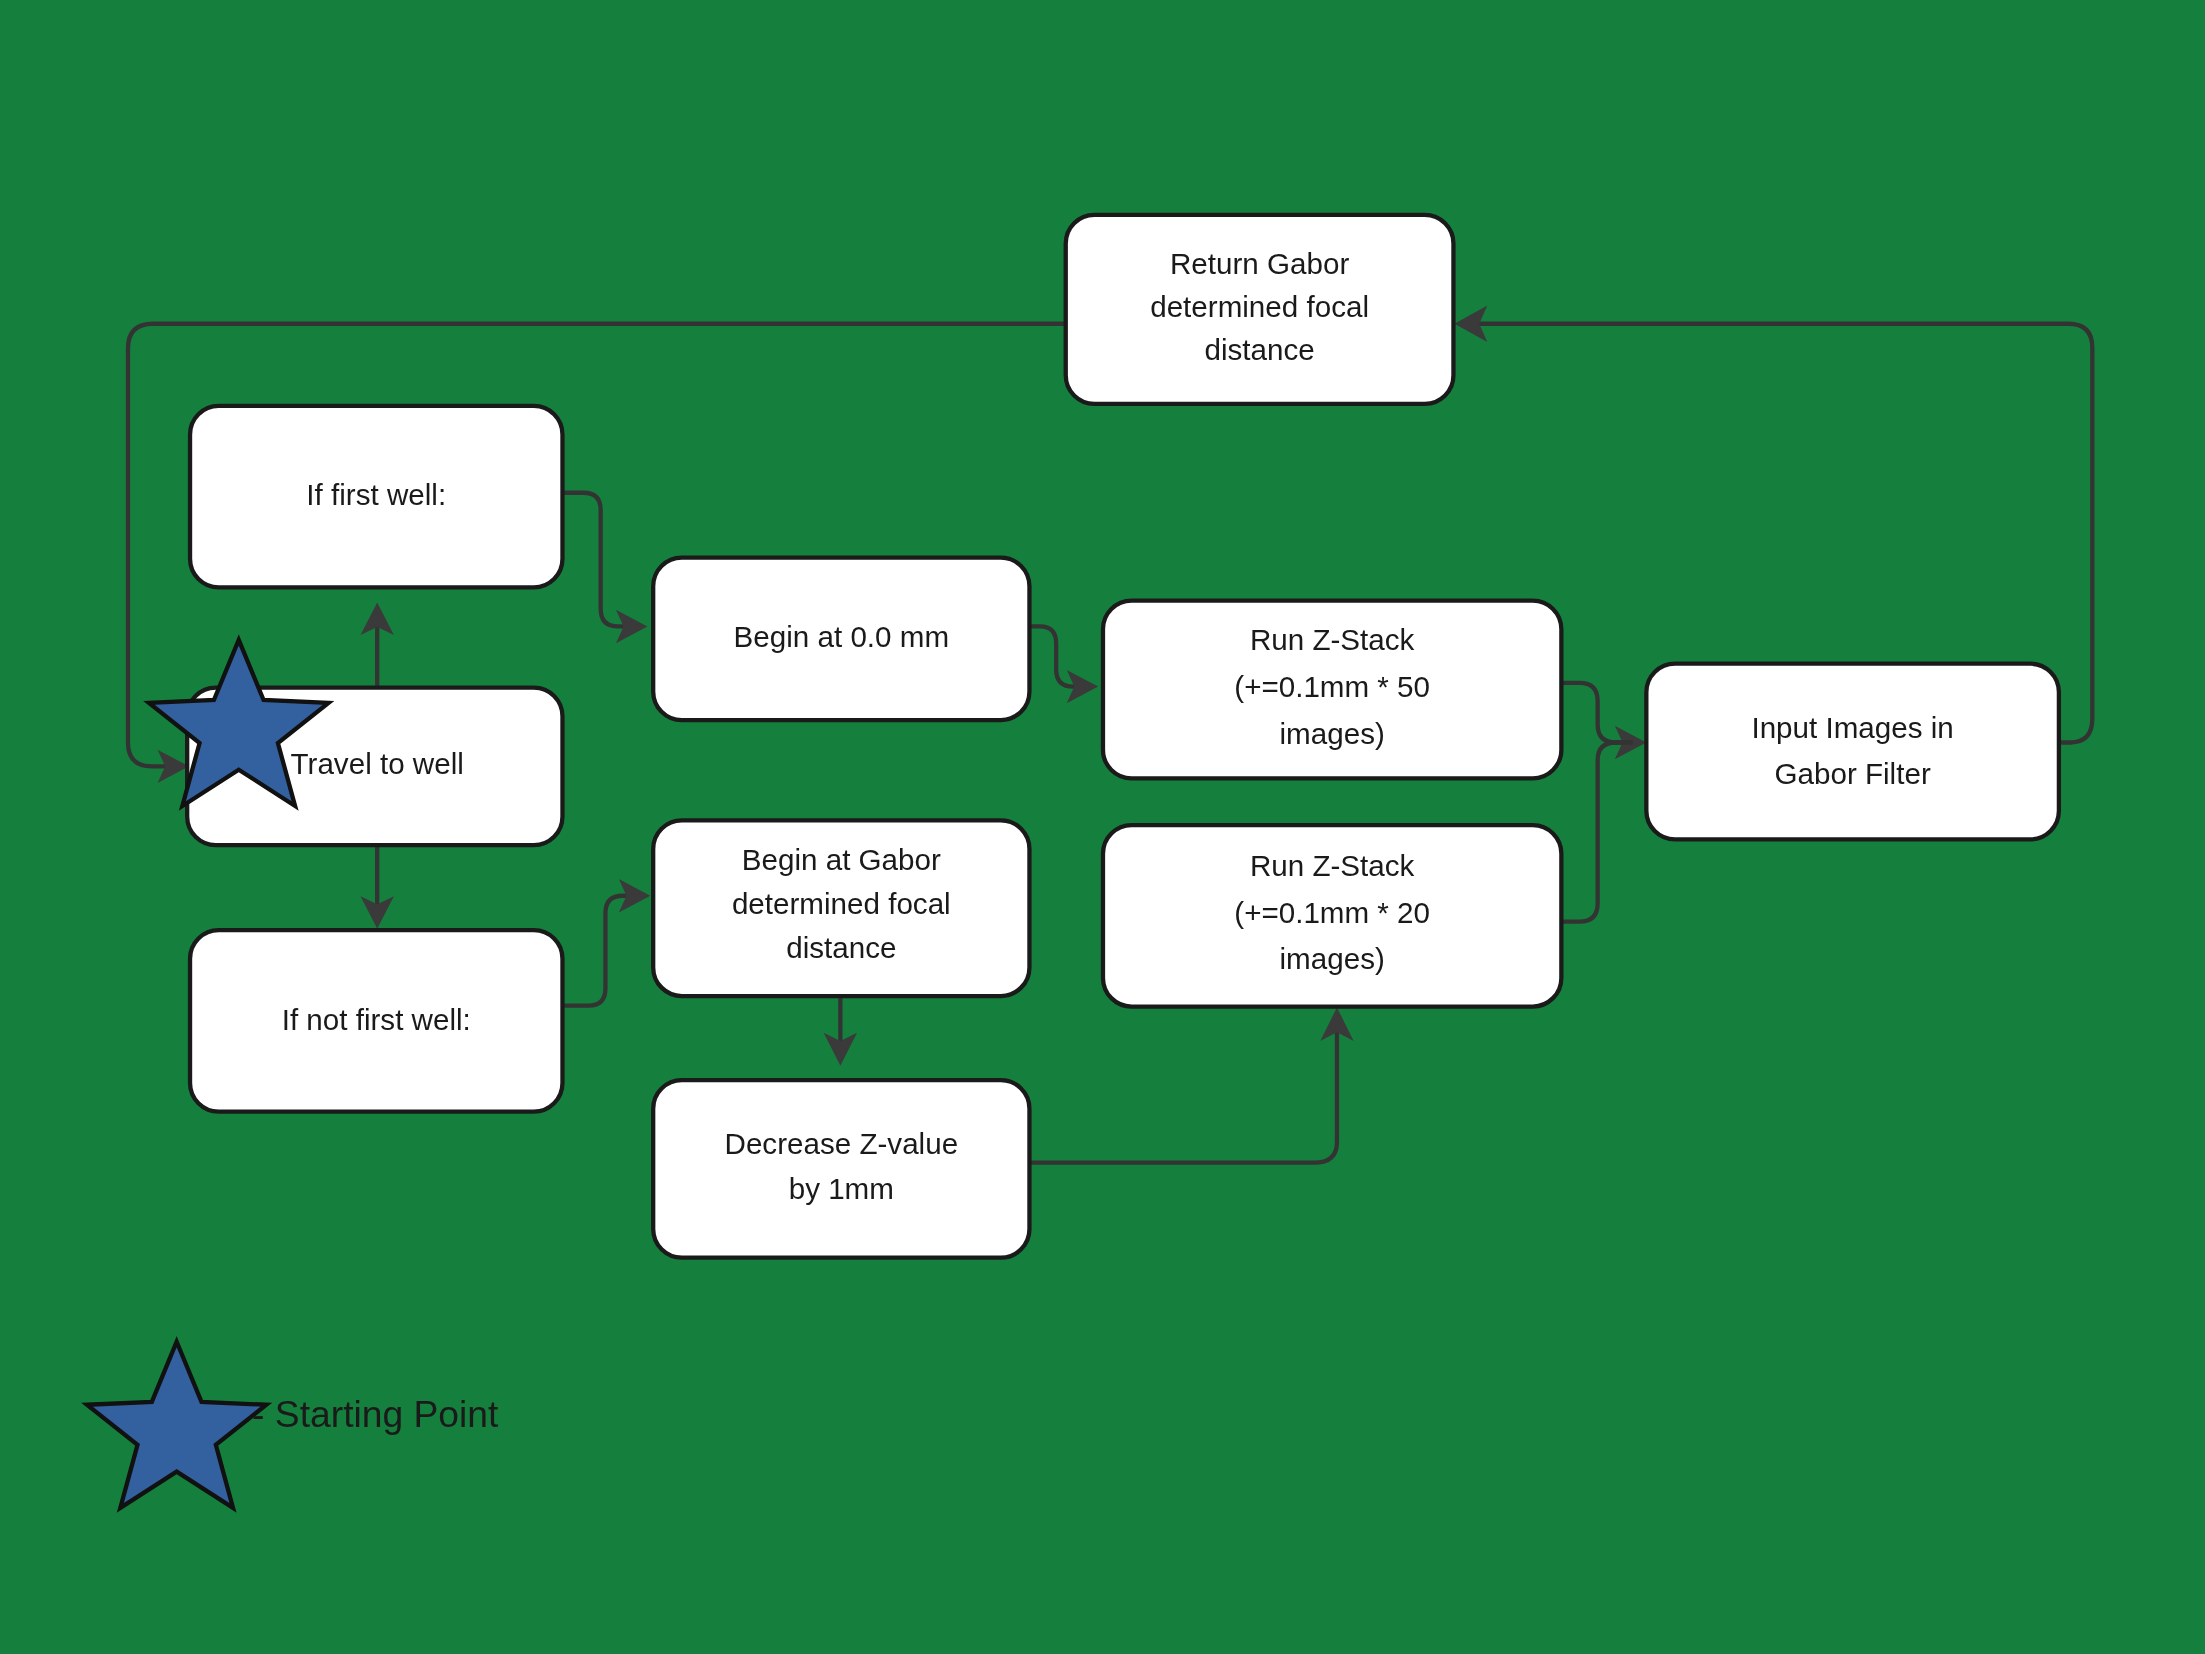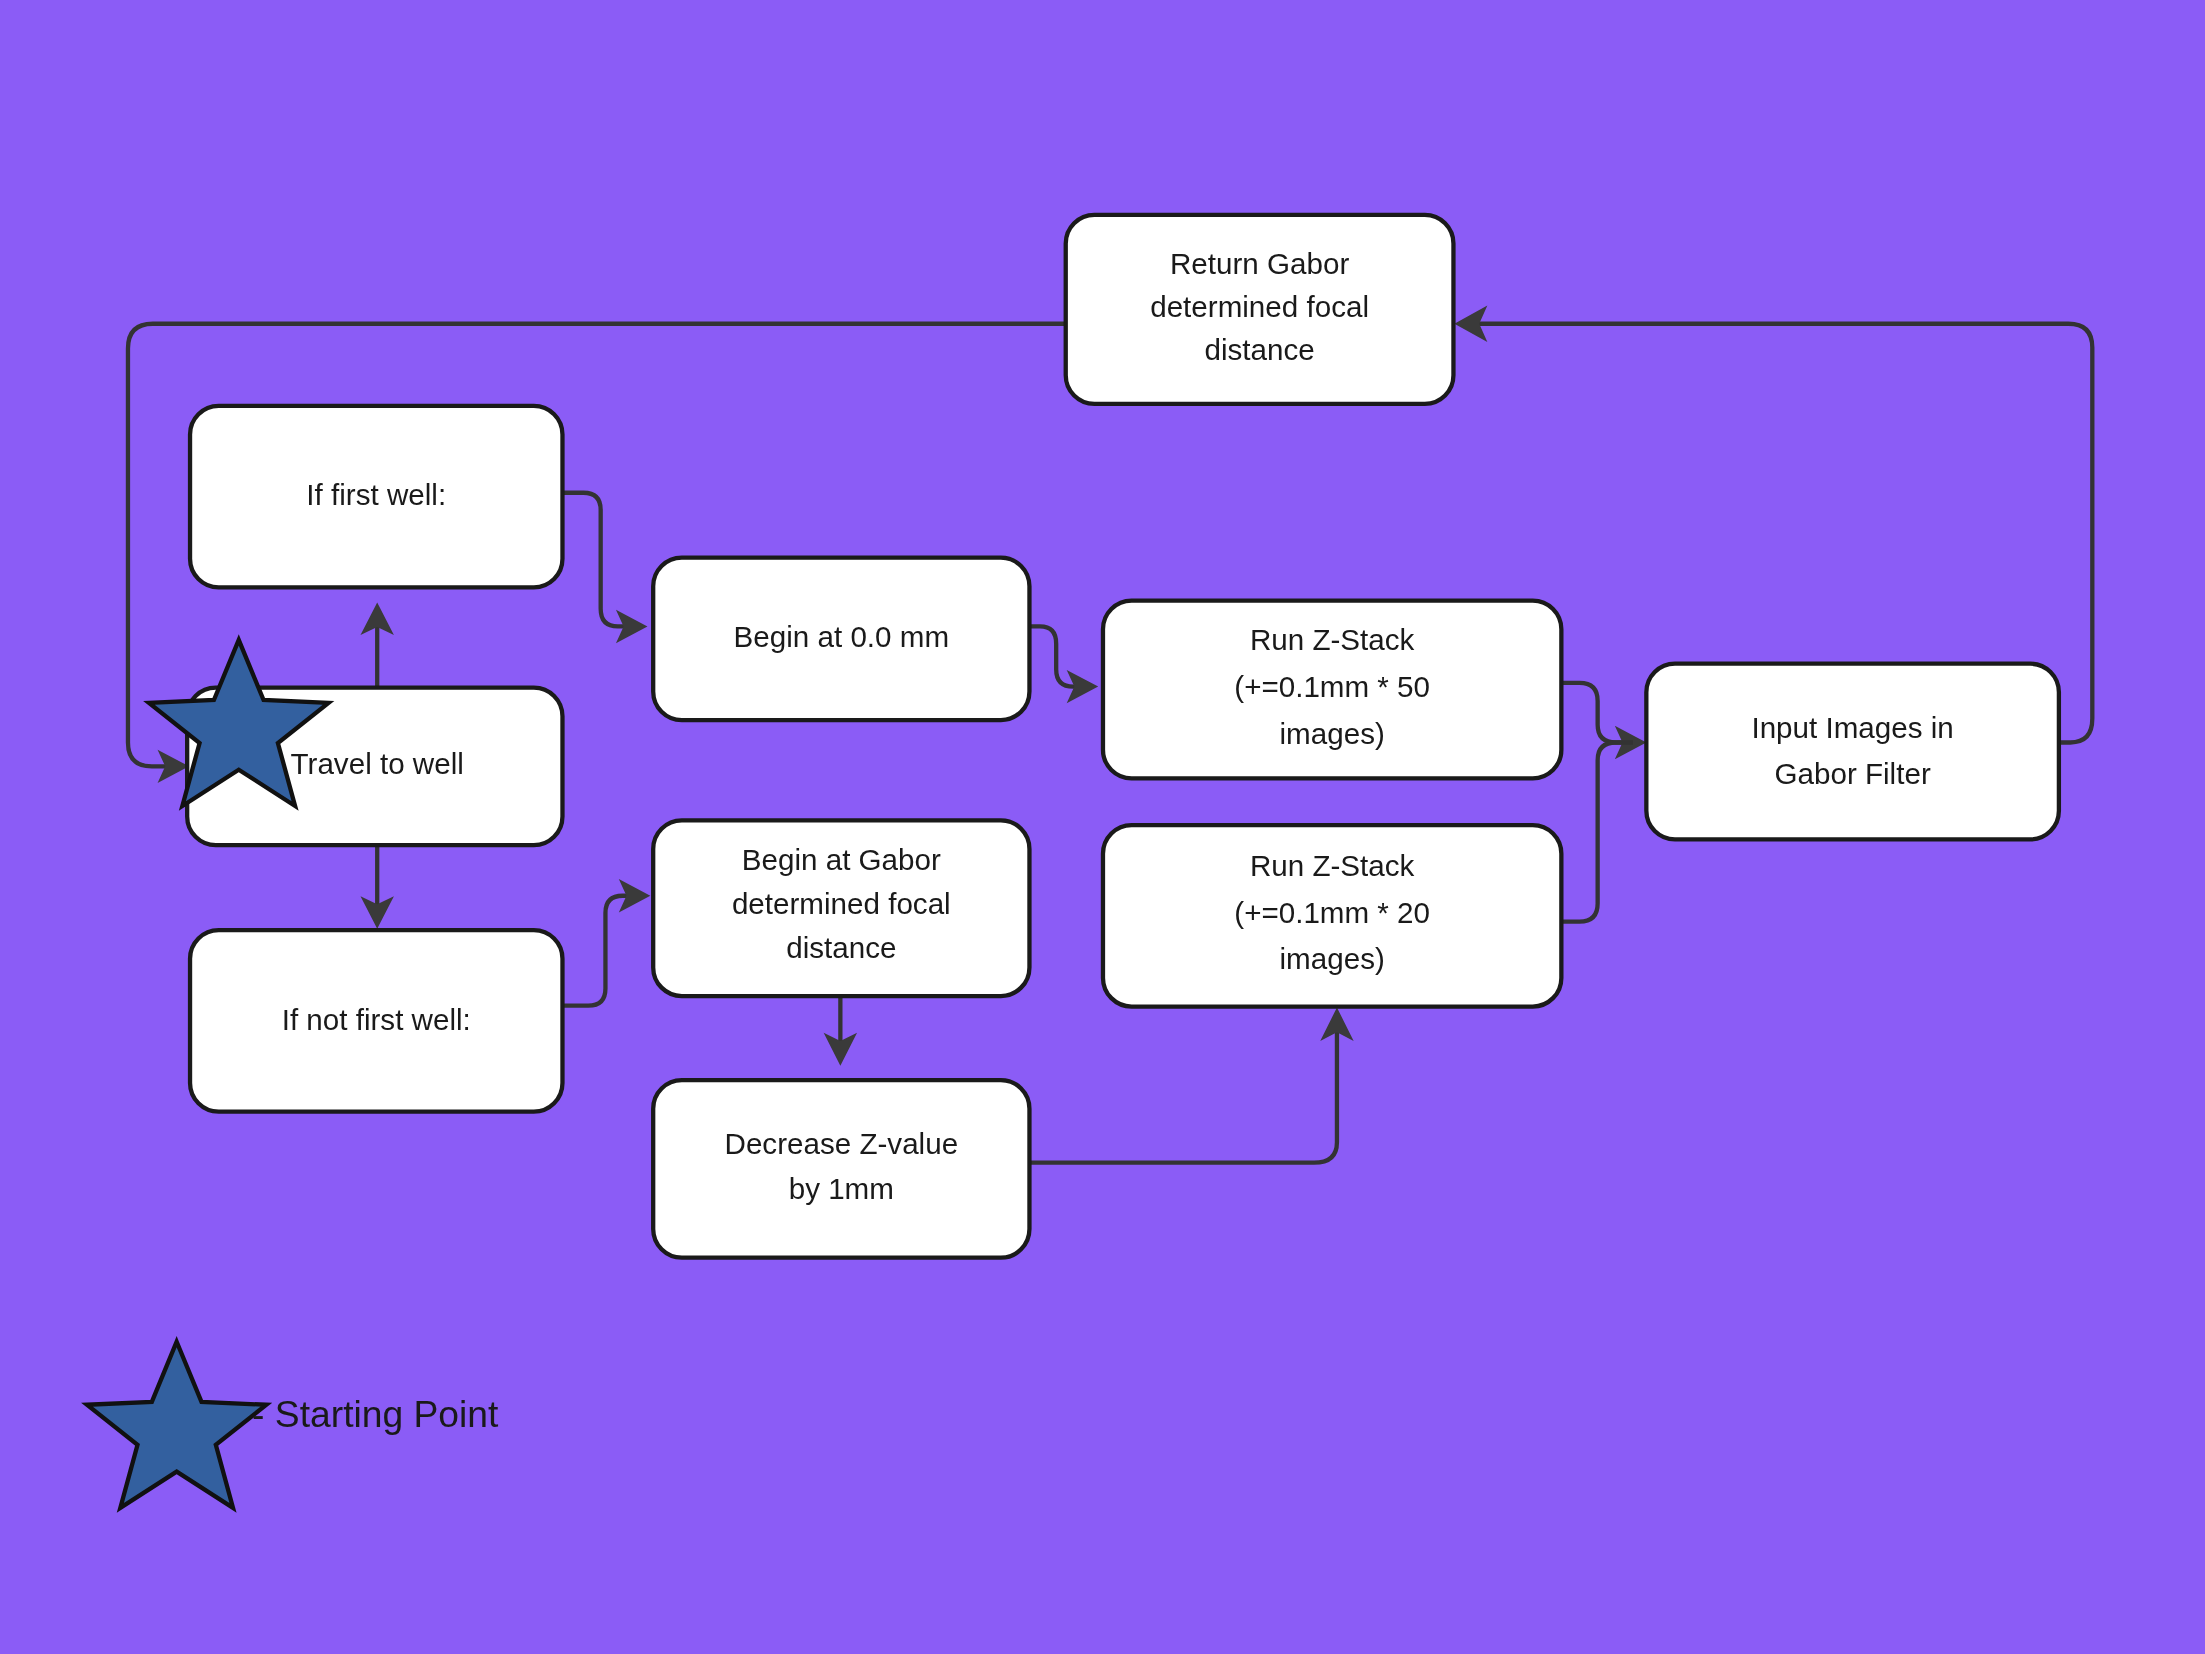--- a/index.html
+++ b/index.html
@@ -4,21 +4,21 @@
 <style>
   html, body {
     margin: 0;
     padding: 0;
     background: #f0f0f0;
   }
   #stage {
     position: relative;
     width: 2205px;
     height: 1654px;
-    background: #8b5cf6;
+    background: #15803d;
     overflow: hidden;
     font-family: "Liberation Sans", sans-serif;
   }
   svg.canvas {
     position: absolute;
     inset: 0;
     width: 2205px;
     height: 1654px;
     display: block;
   }

